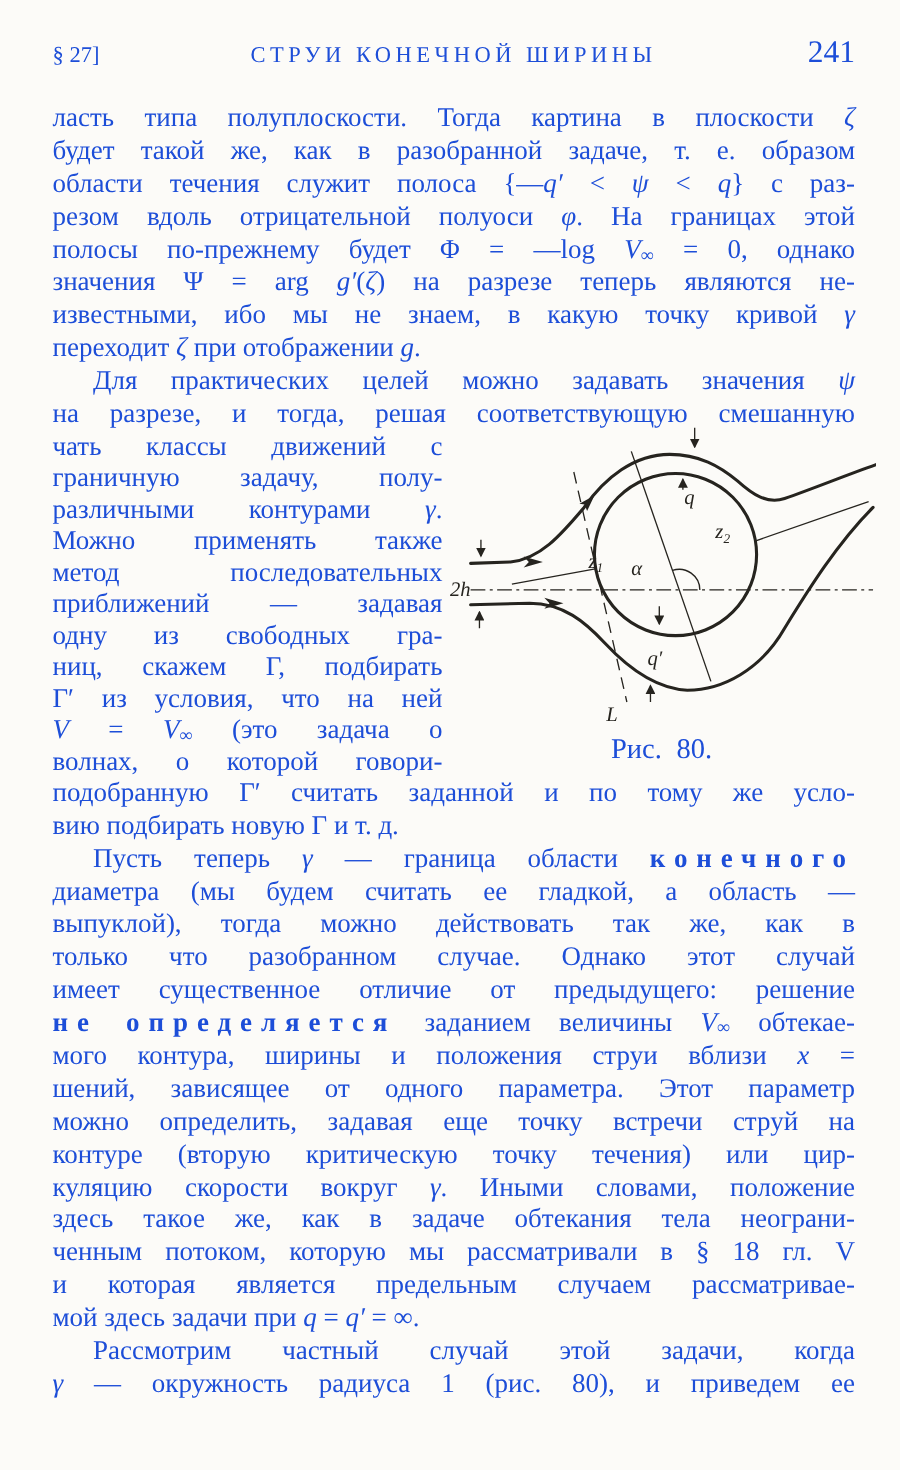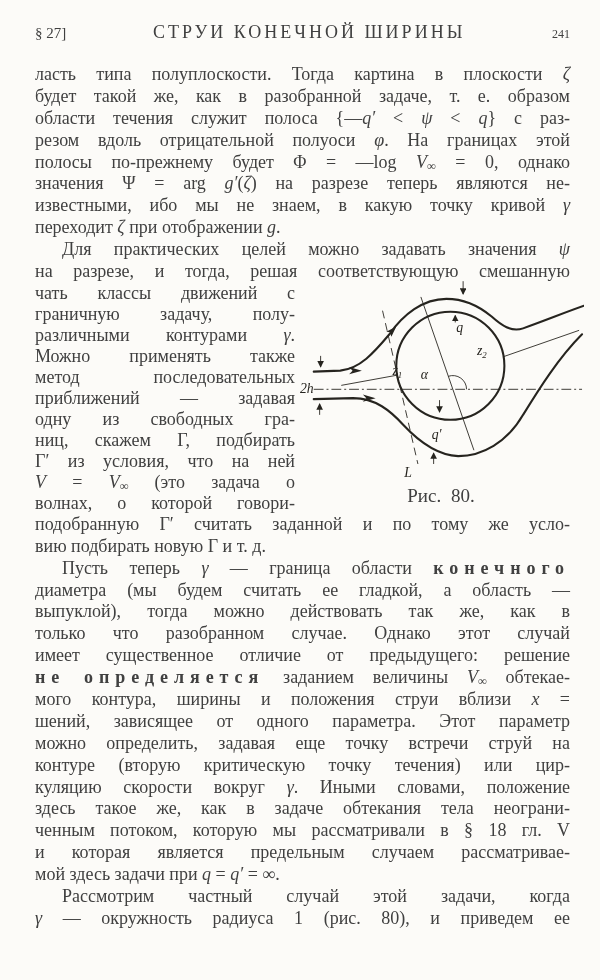--- a/index.html
+++ b/index.html
@@ -1,24 +1,24 @@
 <!DOCTYPE html>
 <html><head>
 <meta charset="utf-8">
 <style>
   html,body{margin:0;padding:0;background:#888;}
   .page{
-    width:600px;height:980px;margin:0 auto;background:#fcfbf8;color:#404040;
+    width:600px;height:980px;margin:0 auto;background:#fcfbf8;color:#1d4ed8;
     font-family:"Liberation Serif",serif;box-sizing:border-box;
     padding:22px 30px 0 35px;position:relative;overflow:hidden;
   }
   .pg-header{display:flex;justify-content:space-between;align-items:baseline;
     font-size:15px;margin-bottom:21px;}
-  .pg-header .title{letter-spacing:3px;font-size:18px;}
-  .pg-header .pnum{font-size:12px;text-align:center;}
+  .pg-header .title{letter-spacing:3px;font-size:15px;}
+  .pg-header .pnum{font-size:21px;text-align:center;}
   .body-text{font-size:18px;line-height:21.9px;}
   .line{white-space:normal;}
   .flow-full .line{height:21.9px;}
   .j{text-align:justify;text-align-last:justify;}
   .ind{text-indent:27px;}
   .m{font-style:italic;}
   .spaced{letter-spacing:0.33em;font-weight:bold;}
   .ssub{font-size:68%;vertical-align:-0.15em;}
   .wrap-row{display:flex;align-items:flex-start;}
   .narrow{width:260px;flex:none;line-height:21px;}

